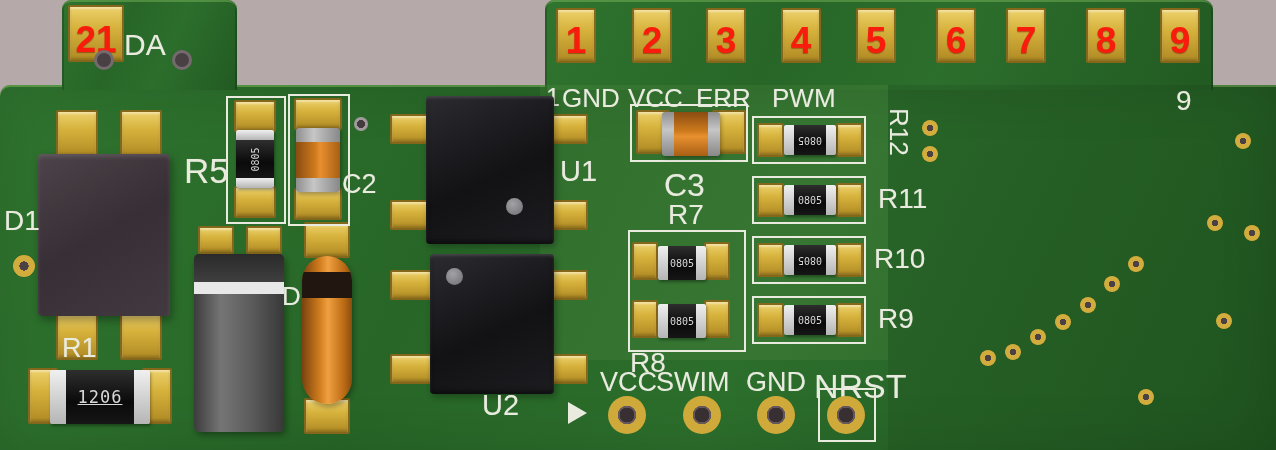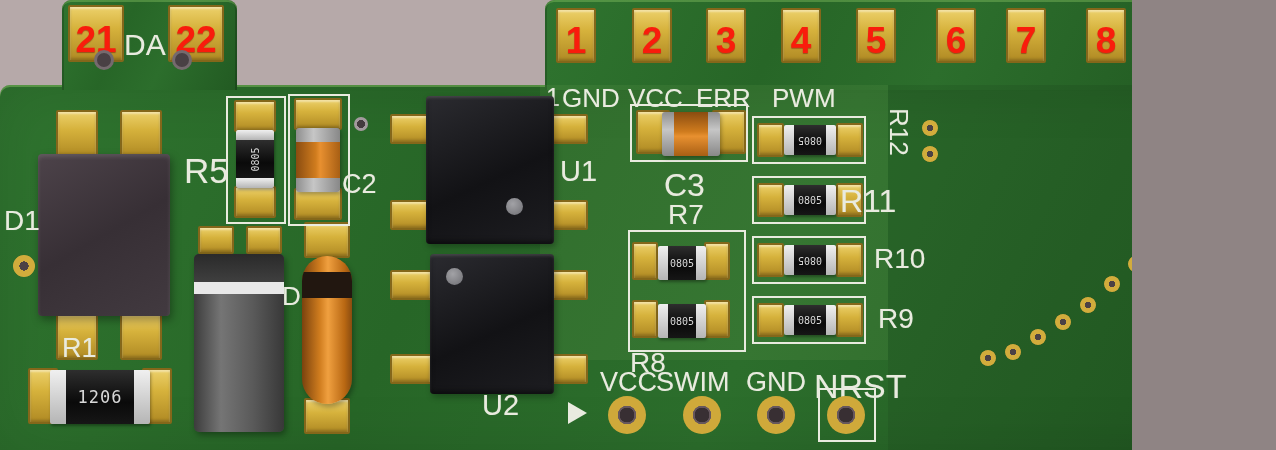--- a/index.html
+++ b/index.html
@@ -1,17 +1,17 @@
 <!DOCTYPE html>
 <html><head>
 <meta charset="utf-8">
 <style>
   * { margin:0; padding:0; box-sizing:border-box; }
   html,body { background:#8f8484; }
-  .stage { position:relative; width:1132px; height:450px; background:#b6a9a9; overflow:hidden;
+  .stage { position:relative; width:1276px; height:450px; background:#b6a9a9; overflow:hidden;
            font-family:"Liberation Sans", sans-serif; }
   .board { position:absolute; background:linear-gradient(115deg,#2f742f 0%,#276627 35%,#2c6e2c 60%,#225a22 100%); }
   .board.main { left:0; top:85px; width:1276px; height:365px; border-radius:10px 0 0 0;
                 box-shadow:inset 0 2px 0 rgba(170,225,120,0.35), inset 0 0 60px rgba(0,0,0,0.12); }
   .board.tab { top:0; height:90px; border-radius:9px 9px 0 0;
                box-shadow:inset 0 2px 0 rgba(170,225,120,0.3), inset 2px 0 0 rgba(0,0,0,0.18), inset -2px 0 0 rgba(0,0,0,0.18); }
   .tab.left { left:62px; width:175px; }
   .tab.right { left:545px; width:668px; }
   .pour { position:absolute; pointer-events:none; }
 
@@ -44,21 +44,21 @@
 
   .res { position:absolute; display:flex; border-radius:2px; overflow:hidden;
          box-shadow:1px 2px 3px rgba(0,0,0,0.35); }
   .res.h { flex-direction:row; }
   .res.v { flex-direction:column; }
   .res .cap { background:linear-gradient(180deg,#f0f0f0,#b5b5b5); flex:0 0 10px; }
   .res .mid { flex:1; background:linear-gradient(180deg,#2e2e2e,#0a0a0a 60%,#161616); color:#d8d8d8;
               display:flex; align-items:center; justify-content:center; font-size:10px;
               font-family:"DejaVu Sans Mono", monospace; }
   .res.big .cap { flex-basis:16px; }
-  .res.big .mid { font-size:17px; letter-spacing:1px; }
+  .res.big .mid { font-size:17px; letter-spacing:1px;text-decoration:underline; }
 
   .capbody { position:absolute; display:flex; overflow:hidden; border-radius:3px; box-shadow:1px 2px 4px rgba(0,0,0,0.35); }
   .capbody.v { flex-direction:column; }
   .capbody.h { flex-direction:row; }
   .cend { background:linear-gradient(90deg,#8e8e8e,#c6c6c6 40%,#888888); flex:0 0 14px; }
   .capbody.h .cend { background:linear-gradient(180deg,#8e8e8e,#c6c6c6 40%,#888888); flex-basis:12px; }
   .cmid { flex:1; background:linear-gradient(90deg,#8a4c10,#d07c1e 45%,#e89030 55%,#a85f14); }
   .capbody.h .cmid { background:linear-gradient(180deg,#8a4c10,#d07c1e 45%,#e89030 55%,#a85f14); }
 
   .melf { position:absolute; border-radius:26px; overflow:hidden;
@@ -86,23 +86,20 @@
 
   <div class="board main"></div>
   <div class="board tab left"></div>
   <div class="board tab right"></div>
   <div class="pour" style="left:540px;top:85px;width:348px;height:275px;background:rgba(215,255,160,0.06)"></div>
   <div class="pour" style="left:888px;top:85px;width:388px;height:365px;background:rgba(0,0,0,0.07)"></div>
 
   <div class="pad" style="left:68px;top:5px;width:56px;height:57px">
     <span class="rednum">21</span>
   </div>
-  <div class="pad" style="left:168px;top:5px;width:56px;height:57px">
-    <span class="rednum">22</span>
-  </div>
   <span class="silk" style="left:124px;top:28px;font-size:30px">DA</span>
   <div class="hole-dark" style="left:94px;top:50px"></div>
   <div class="hole-dark" style="left:172px;top:50px"></div>
 
   <div class="pad" style="left:556px;top:8px;width:40px;height:55px">
       <span class="rednum">1</span>
     </div>
   <div class="pad" style="left:632px;top:8px;width:40px;height:55px">
       <span class="rednum">2</span>
     </div>
@@ -252,21 +249,21 @@
   <div class="outline" style="left:752px;top:176px;width:114px;height:48px"></div>
   <div class="pad" style="left:757px;top:183px;width:27px;height:34px"></div>
   <div class="pad" style="left:836px;top:183px;width:27px;height:34px"></div>
   <div class="res h" style="left:784px;top:185px;width:52px;height:30px">
     <div class="cap"></div>
     <div class="mid">
         <span>0805</span>
       </div>
     <div class="cap"></div>
   </div>
-  <span class="silk" style="left:840px;top:184px;font-size:32px">R11</span>
+  <span class="silk" style="left:878px;top:184px;font-size:28px">R11</span>
 
   <div class="outline" style="left:752px;top:236px;width:114px;height:48px"></div>
   <div class="pad" style="left:757px;top:243px;width:27px;height:34px"></div>
   <div class="pad" style="left:836px;top:243px;width:27px;height:34px"></div>
   <div class="res h" style="left:784px;top:245px;width:52px;height:30px">
     <div class="cap"></div>
     <div class="mid">
         <span class="rot180">0805</span>
       </div>
     <div class="cap"></div>

